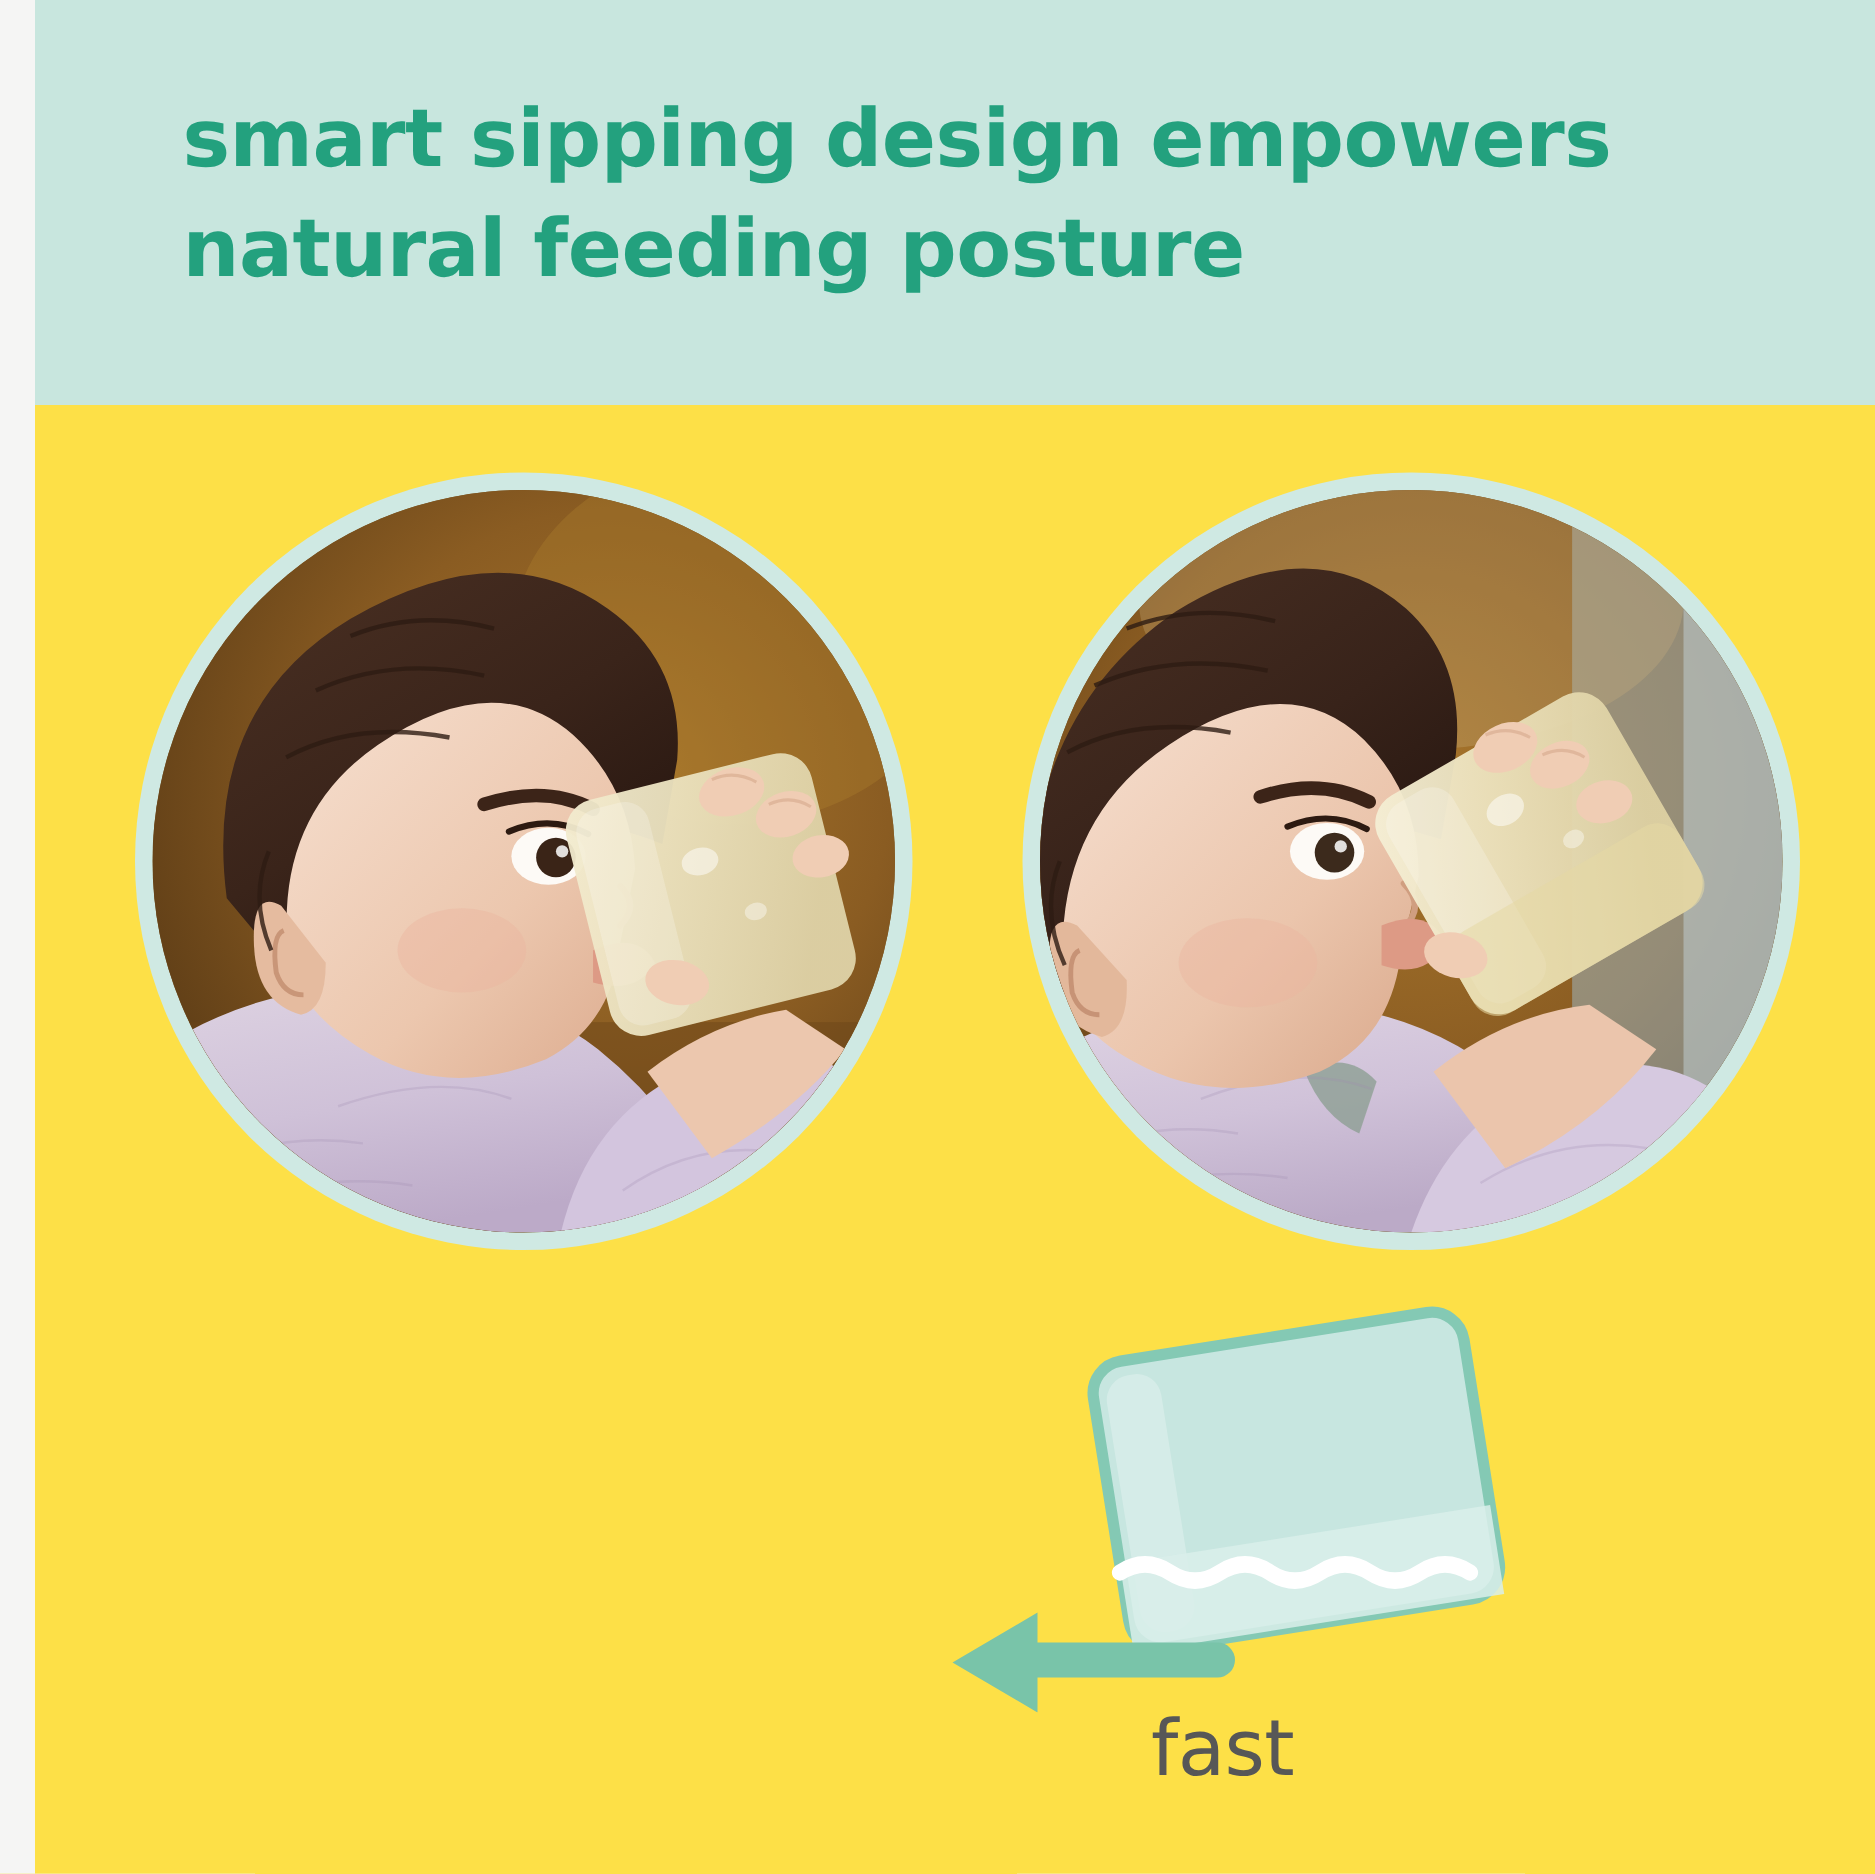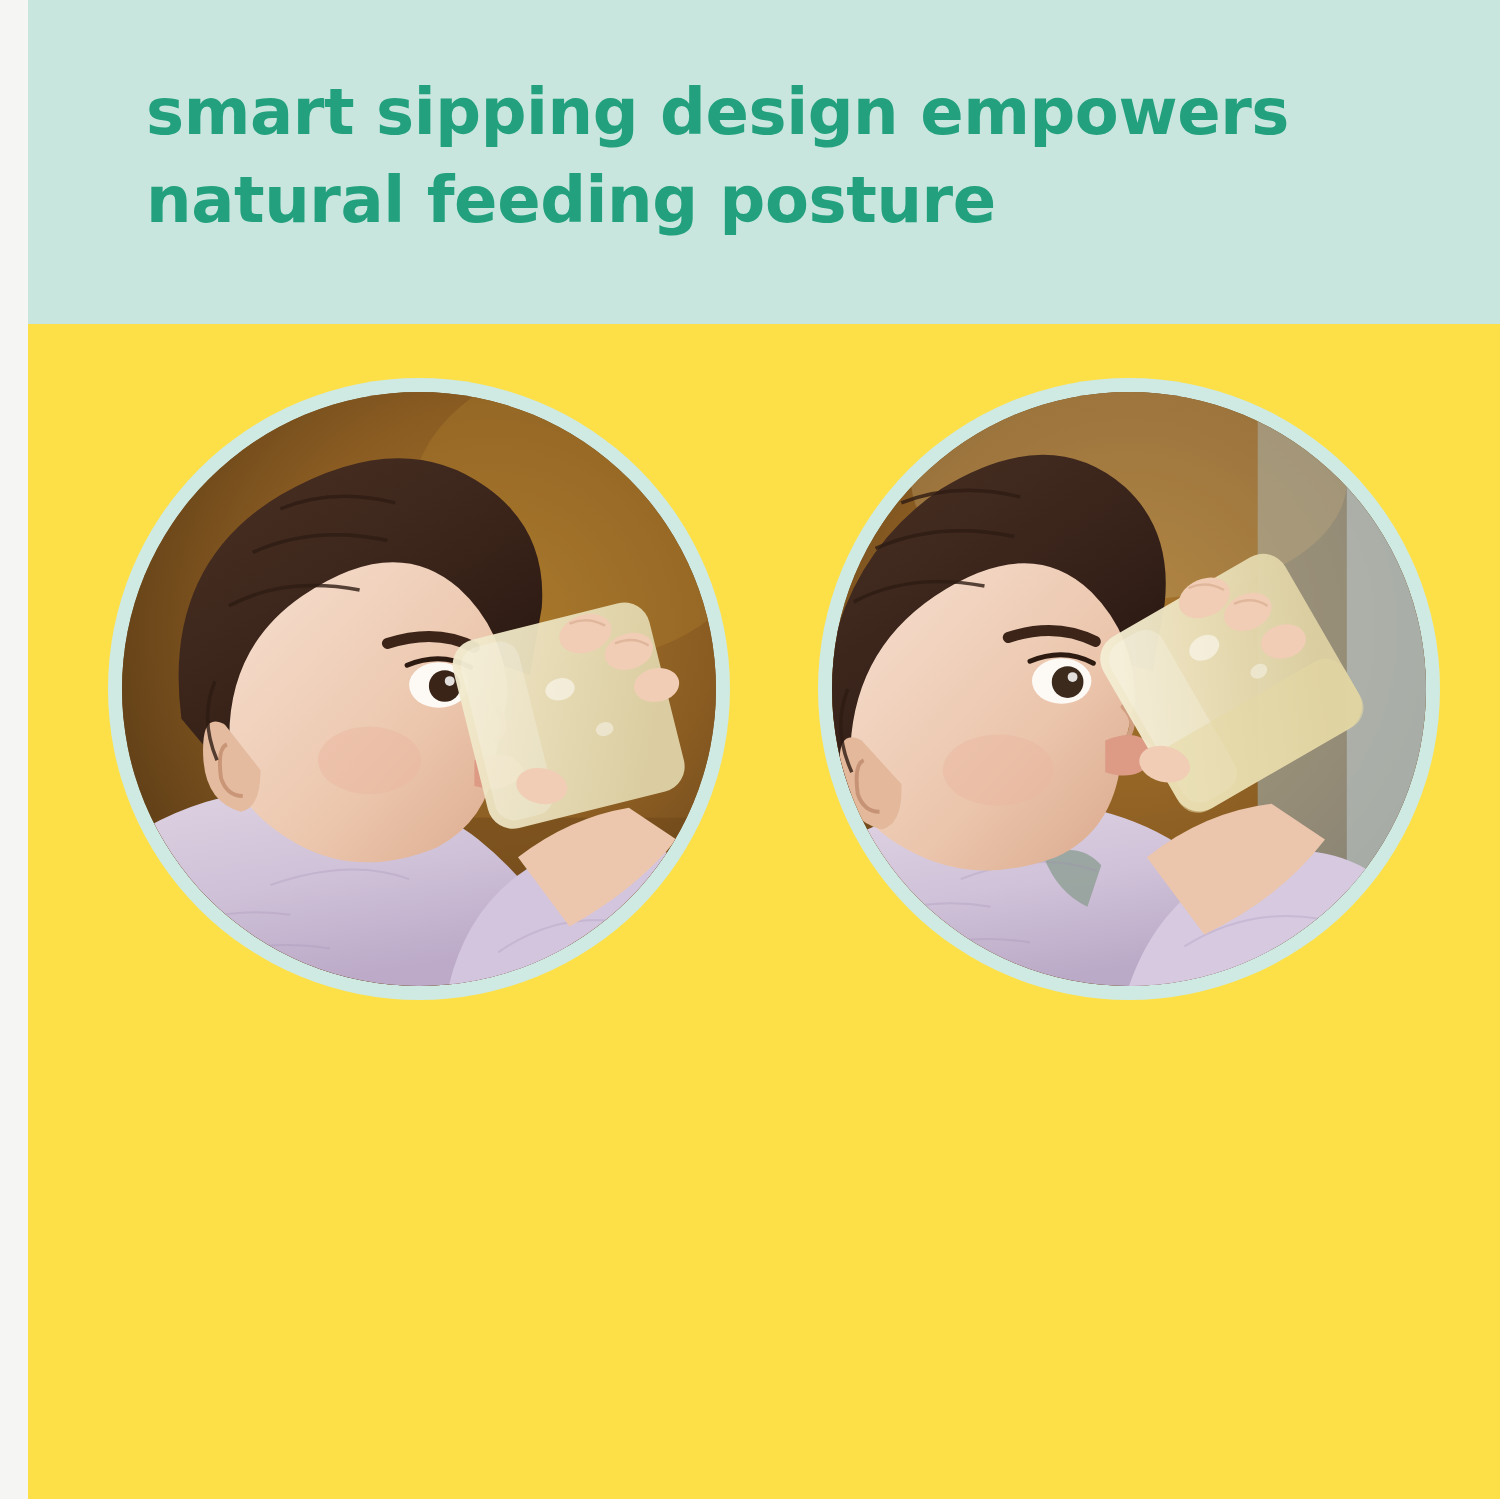--- a/index.html
+++ b/index.html
@@ -308,16 +308,32 @@
           </g>
         </svg>
       </div>
     </div>
 
   </div>
 
   <div class="diagram-row">
 
 
+    <div class="diagram fast">
+      <svg viewBox="0 0 560 340">
+        <g transform="rotate(-9 300 160)">
+          <rect x="150" y="38" width="300" height="232" rx="26" ry="26" fill="#c7e6e0" stroke="#84c9b4" stroke-width="9"></rect>
+          <rect x="160" y="50" width="44" height="208" rx="20" fill="#ffffff" opacity="0.25"></rect>
+          <rect x="150" y="198" width="300" height="72" fill="#d9efea" opacity="0.85"></rect>
+        </g>
+
+        <path d="M158 228 q20 -13 40 0 q20 13 40 0 q20 -13 40 0 q20 13 40 0 q20 -13 40 0 q20 13 40 0 q20 -13 40 0" stroke="#ffffff" stroke-width="13" fill="none" stroke-linecap="round" stroke-linejoin="round"></path>
+
+        <g fill="#79c4a9">
+          <path d="M24 300 L92 260 L92 284 L236 284 a14 14 0 0 1 0 28 L92 312 L92 340 Z"></path>
+        </g>
+      </svg>
+      <div class="diagram-label">fast</div>
+    </div>
 
   </div>
 
 </div>
 
 </body></html>

